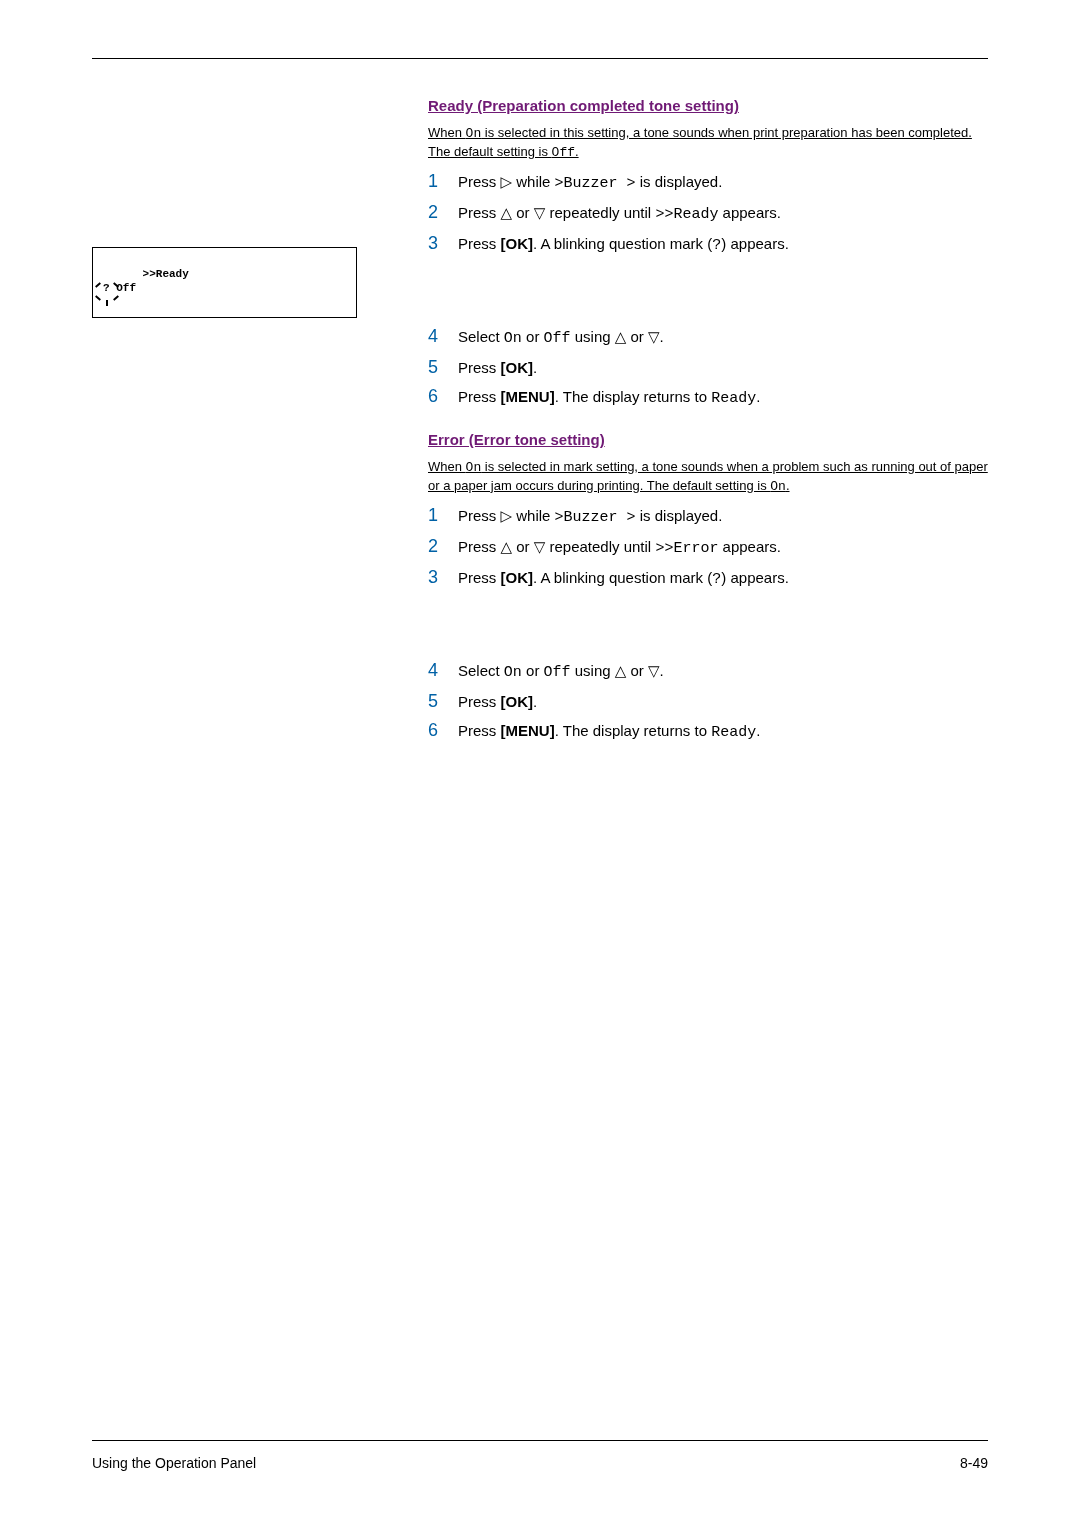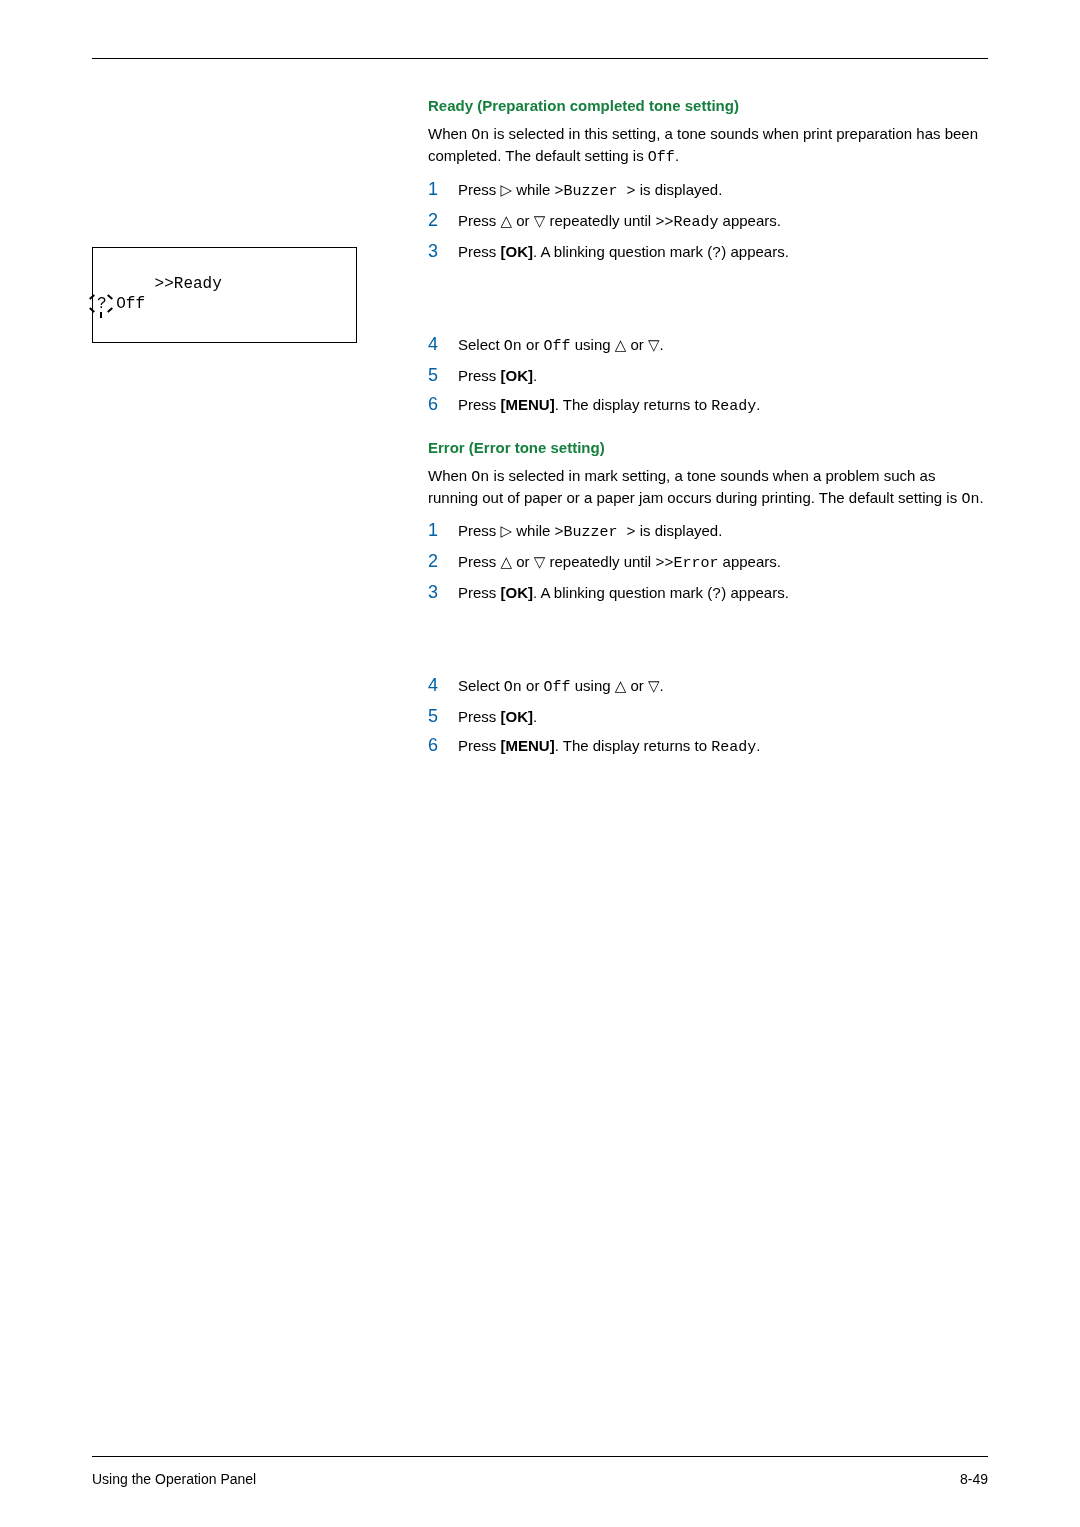--- a/index.html
+++ b/index.html
@@ -23,55 +23,58 @@
   .left-col {
     width: 336px;
     flex-shrink: 0;
   }
   .right-col {
     flex: 1;
   }
   .disp-box {
     border: 1px solid #000;
     width: 265px;
-    padding: 6px 10px 8px 4px;
+    padding: 6px 10px 8px 10px;
     font-family: "Courier New", monospace;
-    font-size: 16px;
+    font-size: 11px;
     line-height: 1.25;
     white-space: pre;
     position: relative;
+    font-weight: bold;
   }
   .blink-wrap {
     position: relative;
     display: inline-block;
   }
   .blink-char {
     position: relative;
     z-index: 1;
   }
   .ray {
     position: absolute;
     background: #000;
   }
   .ray.tl { width: 6px; height: 2px; top: 2px; left: -8px; transform: rotate(-40deg); }
   .ray.tr { width: 6px; height: 2px; top: 2px; left: 10px; transform: rotate(40deg); }
   .ray.bl { width: 6px; height: 2px; top: 15px; left: -8px; transform: rotate(40deg); }
   .ray.br { width: 6px; height: 2px; top: 15px; left: 10px; transform: rotate(-40deg); }
   .ray.bm { width: 2px; height: 6px; top: 18px; left: 3px; }
 
   .section-title {
-    color: #15803d;
+    color: #701a75;
     font-weight: bold;
     font-size: 15px;
     margin-bottom: 10px;
+    text-decoration: underline;
   }
   .para {
-    font-size: 15px;
+    font-size: 13px;
     line-height: 1.35;
     margin-bottom: 10px;
+    text-decoration: underline;
   }
   .mono {
     font-family: "Courier New", monospace;
   }
   ol.steps {
     list-style: none;
     counter-reset: step;
     margin-bottom: 22px;
   }
   ol.steps > li {
@@ -91,21 +94,21 @@
     font-size: 18px;
     font-weight: normal;
   }
   .tri {
     font-family: Arial, sans-serif;
   }
   .spacer-48 { height: 48px; }
 
   .footer {
     position: absolute;
-    bottom: 40px;
+    bottom: 56px;
     left: 92px;
     right: 92px;
     text-align: right;
   }
   .hr-bot {
     border-top: 1px solid #000;
     margin-bottom: 14px;
   }
   .footer-row {
     display: flex;

